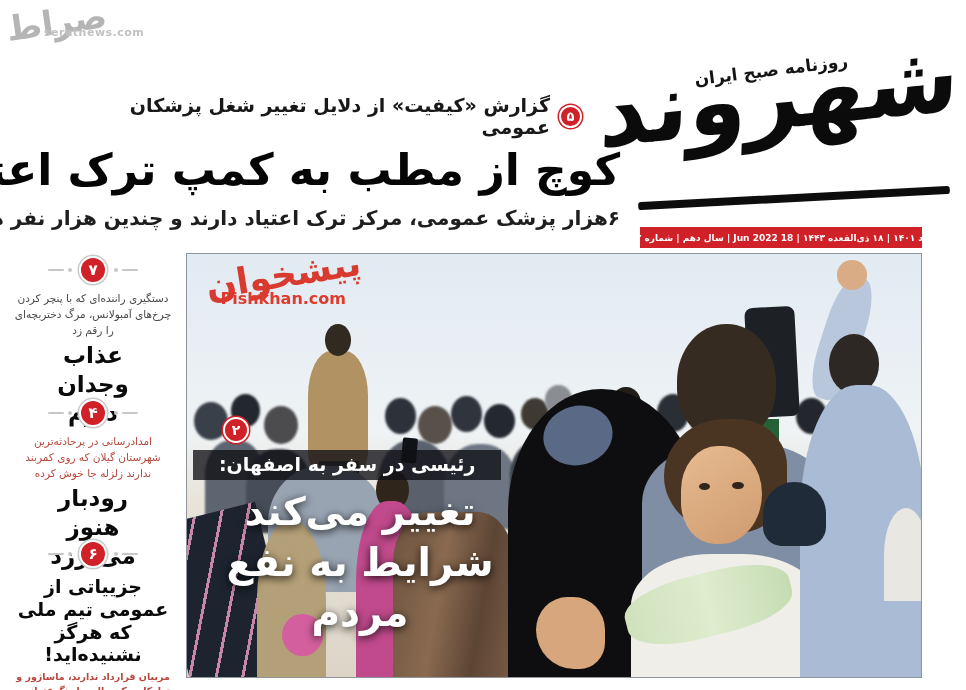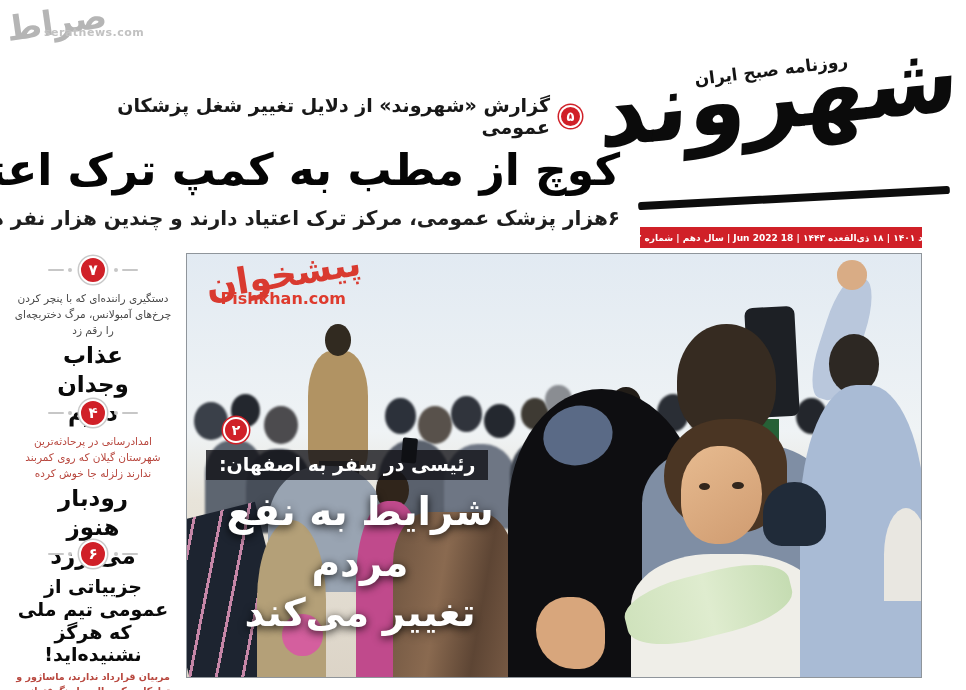--- a/index.html
+++ b/index.html
@@ -65,23 +65,23 @@
          background:linear-gradient(180deg,#e2eaf2 0%,#eff3f5 42%,#e8e4da 58%,#dcd4c7 100%)}
   .f{position:absolute}
   .bl{filter:blur(1.3px)}
 
   .pish{position:absolute;left:18px;top:0;z-index:20;text-align:center}
   .pish-logo{display:inline-block;font-size:36px;font-weight:bold;color:#d93a30;
              transform:rotate(-9deg)}
   .pish-site{direction:ltr;font-size:16px;font-weight:bold;color:#de3b2e;margin-top:-6px}
 
   .photo-badge{position:absolute;left:36px;top:163px;z-index:21}
-  .photo-kicker{position:absolute;left:19px;top:196px;z-index:21;
+  .photo-kicker{position:absolute;left:6px;top:196px;z-index:21;
                 background:rgba(16,16,20,.78);color:#fff;font-size:19px;font-weight:bold;
-                padding:3px 13px 5px;white-space:nowrap}
+                padding:3px 26px 5px;white-space:nowrap}
   .photo-headline{position:absolute;left:6px;top:233px;width:334px;z-index:21;color:#fff;
                   text-align:center;font-size:39px;font-weight:bold;line-height:1.3;
                   text-shadow:0 2px 8px rgba(0,0,0,.85)}
 </style>
 </head>
 <body>
 
 <div class="page">
 
   <div class="serat">
@@ -90,21 +90,21 @@
   </div>
 
   <div class="tagline">روزنامه صبح ایران</div>
   <div class="logo">شهروند</div>
   <div class="swoosh"></div>
   <div class="datebar">شنبه | ۲۷ خرداد ۱۴۰۱ | ۱۸ ذی‌القعده ۱۴۴۳ | 18 Jun 2022 | سال دهم | شماره ۲۵۵۲ | ۸ صفحه</div>
 
   <div class="lead">
     <div class="lead-kicker-row">
       <span class="badge sm">۵</span>
-      <span class="lead-kicker">گزارش «شهروند» از دلایل تغییر شغل پزشکان عمومی</span>
+      <span class="lead-kicker">گزارش «کیفیت» از دلایل تغییر شغل پزشکان عمومی</span>
     </div>
     <div class="lead-headline">کوچ از مطب به کمپ ترک اعتیاد!</div>
     <div class="lead-sub">۶هزار پزشک عمومی، مرکز ترک اعتیاد دارند و چندین هزار نفر هم مرکز زیبایی</div>
   </div>
 
   <div class="rail-item" style="top:256px">
     <div class="badge-row">
       <span class="orn">
           <i></i>
           <b></b>
@@ -226,18 +226,18 @@
     <div class="pish">
       <div class="pish-logo">پیشخوان</div>
       <div class="pish-site">Pishkhan.com</div>
     </div>
 
     <div class="photo-badge">
       <span class="badge md">۲</span>
     </div>
     <div class="photo-kicker">رئیسی در سفر به اصفهان:</div>
     <div class="photo-headline">
+      <div>تغییر می‌کند</div>
       <div>شرایط به نفع مردم</div>
-      <div>تغییر می‌کند</div>
     </div>
   </div>
 
 </div>
 
 </body></html>

